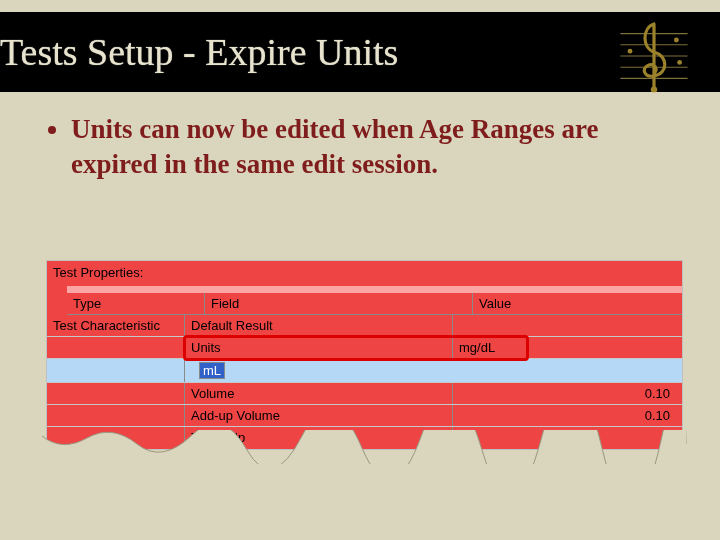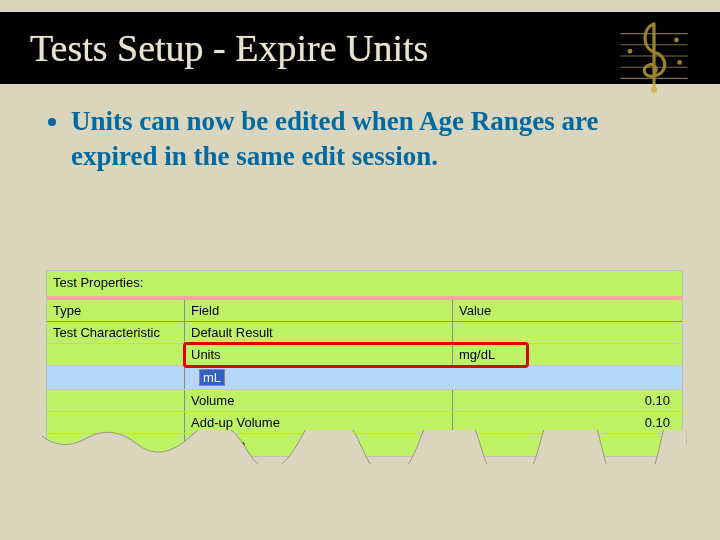--- a/index.html
+++ b/index.html
@@ -8,24 +8,23 @@
     width: 720px;
     height: 540px;
     background: #dad5bd;
     font-family: Georgia, "Times New Roman", serif;
     overflow: hidden;
   }
   .header-band {
     position: relative;
     margin-top: 12px;
     background: #000;
-    height: 72px;
+    height: 80px;
     display: flex;
     align-items: center;
-    padding-left: 30px;
     font-family: Liberation Serif, serif;
   }
   .title {
     color: #e8e3cc;
     font-size: 38px;
     font-weight: normal;
     text-shadow: 2px 2px 4px rgba(0,0,0,0.8), 0 0 1px #fff;
   }
   .decor {
     position: absolute;
@@ -37,43 +36,44 @@
   }
   .bullet-block {
     margin: 20px 45px 0 45px;
   }
   .bullet-block ul {
     margin: 0;
     padding-left: 26px;
   }
   .bullet-block li {
     font-size: 27px;
-    color: #0369a1;
+    color: #7f1d1d;
     line-height: 1.28;
     font-weight: bold;
   }
   .shot {
     position: absolute;
     left: 46px;
-    top: 270px;
+    top: 260px;
     width: 637px;
-    background: #bef264;
+    background: #ef4444;
     font-family: Tahoma, Arial, sans-serif;
     font-size: 13px;
     color: #000;
     border: 1px solid #bfbfbf;
   }
   .tp-label {
     padding: 4px 6px 6px 6px;
     font-size: 13px;
   }
   .hdr-row {
     display: flex;
-    border-top: 4px solid #fca5a5;
+    border-top: 7px solid #fca5a5;
     border-bottom: 1px solid #8a8a8a;
+    margin-left: 20px;
   }
   .hdr-row .c1, .row .c1 { width: 138px; padding: 3px 6px; border-right: 1px solid #8a8a8a; }
   .hdr-row .c2, .row .c2 { width: 268px; padding: 3px 6px; border-right: 1px solid #8a8a8a; }
   .hdr-row .c3, .row .c3 { flex: 1; padding: 3px 6px; text-align: left; }
   .row .c3.num { text-align: right; padding-right: 12px; }
   .row { display: flex; border-bottom: 1px solid #c7c7c7; min-height: 22px; }
   .row.selected { background: #b6d8f7; }
   .row.selected .c3 span {
     display: inline-block;
     background: #3060c8;

